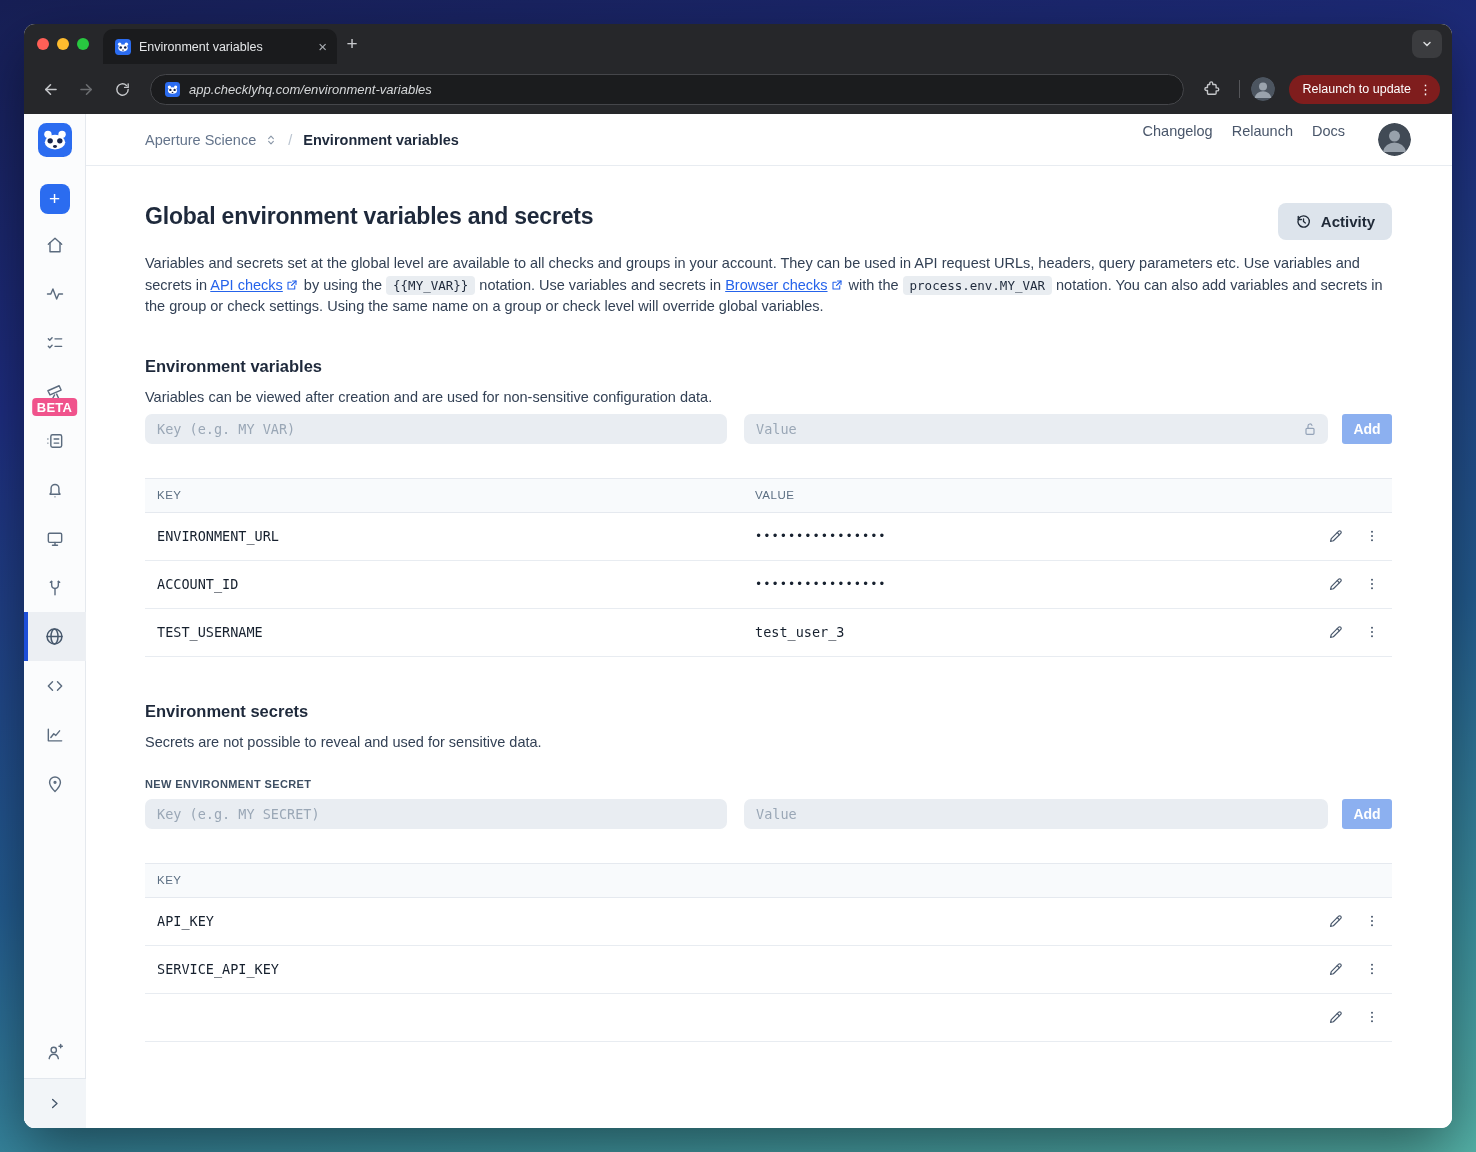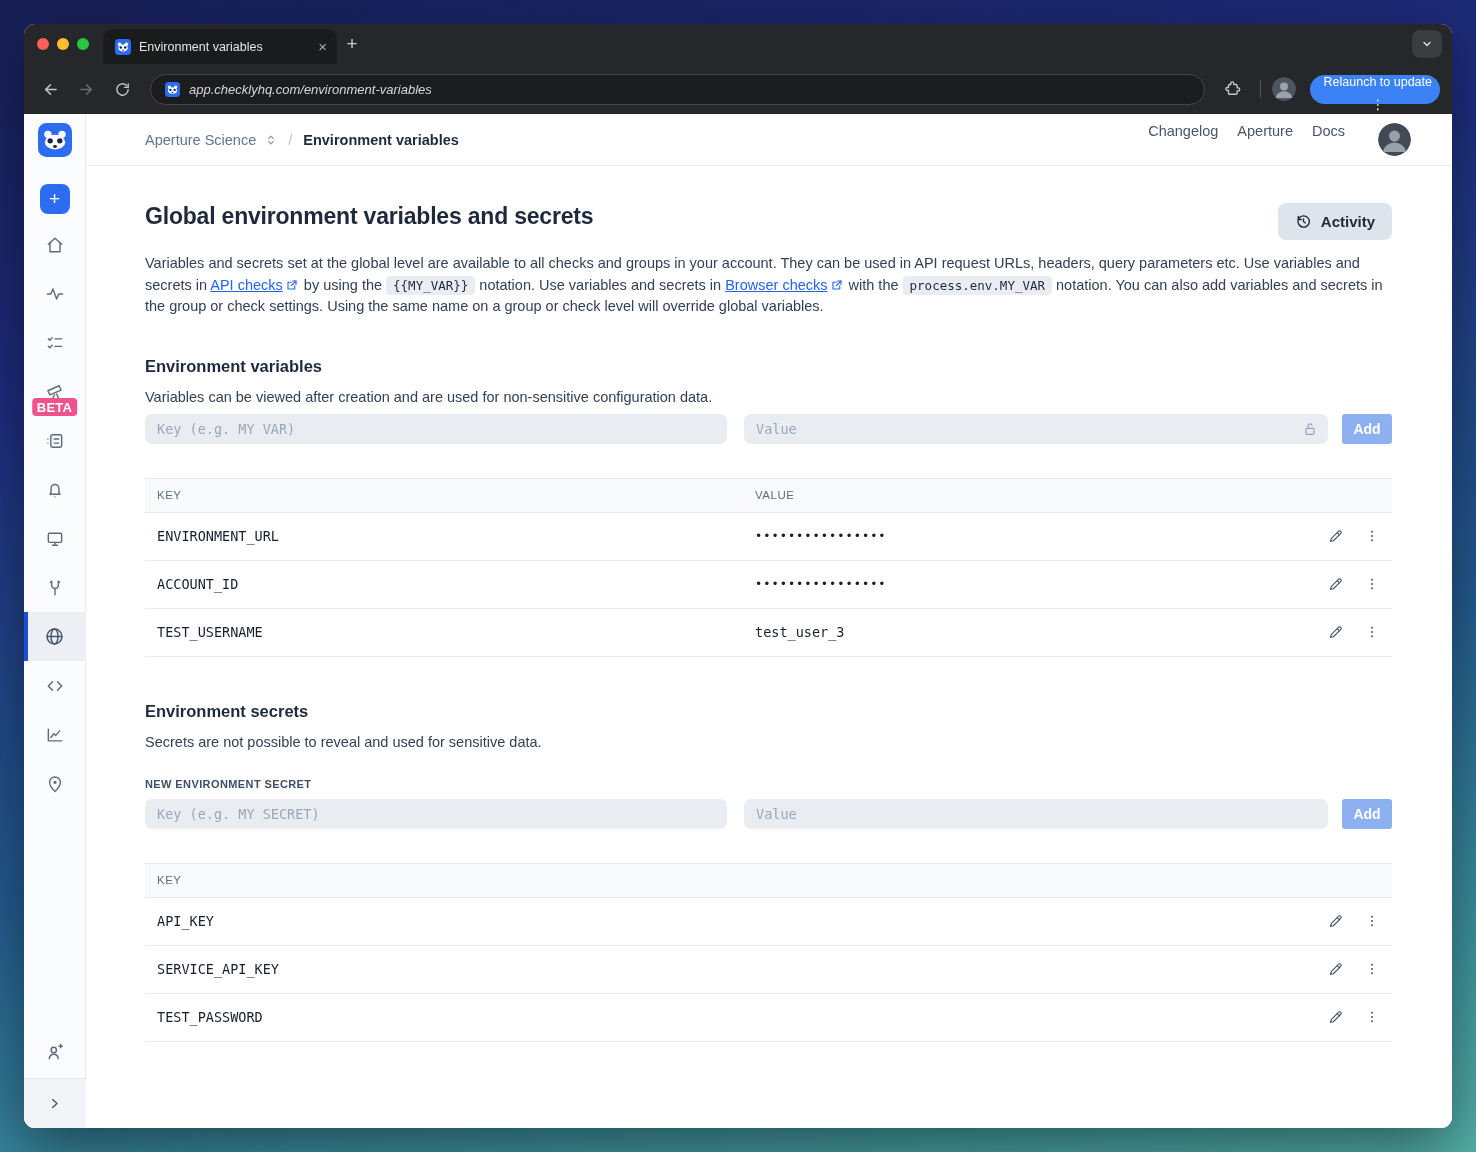--- a/index.html
+++ b/index.html
@@ -32,22 +32,22 @@
   .navbtn { width:32px; height:32px; display:flex; align-items:center; justify-content:center; color:#c5c7ca; }
   .navbtn.dim { color:#6b6d70; }
   .urlbar {
     flex:1; height:31px; margin:0 8px; background:#1b1c1e; border:1px solid #45464a; border-radius:16px;
     display:flex; align-items:center; gap:9px; padding:0 14px; color:#d6d8da; font-size:13px;font-style:italic;
   }
   .url-path { color:#d6d8da; }
   .chrome-divider { width:1px; height:18px; background:#55565a; margin:0 7px; }
   .avatar-sm { width:24px; height:24px; border-radius:50%; overflow:hidden; flex:none; }
   .relaunch {
-    margin-left:10px; height:29px; border-radius:15px; background:#3b82f6; color:#fff;
-    display:flex; align-items:center; gap:8px; padding:0 8px 0 14px; font-size:12.5px;flex-direction:column;
+    margin-left:10px; height:29px; border-radius:15px; background:#7f1d1d; color:#fff;
+    display:flex; align-items:center; gap:8px; padding:0 8px 0 14px; font-size:12.5px;
   }
   .relaunch .dots { font-size:13px; letter-spacing:0; }
   
   .app { flex:1; display:flex; min-height:0; background:#fff; }
   .sidebar { width:62px; flex:none; background:#fbfcfd; border-right:1px solid #e5e9ee; display:flex; flex-direction:column; align-items:center; }
   .side-logo { width:34px; height:34px; margin-top:9px; }
   .side-plus { width:30px; height:30px; margin-top:27px; border-radius:8px; background:#2b6cf0; color:#fff; font-size:19px; display:flex; align-items:center; justify-content:center; }
   .side-item { width:62px; height:49px; display:flex; align-items:center; justify-content:center; color:#5b6b7e; position:relative; }
   .side-item.first { margin-top:6px; }
   .side-item.active { background:#eceff3; color:#47586c; }
@@ -300,21 +300,21 @@
         <span class="crumb-updown">
           <svg width="14" height="16" viewBox="0 0 24 24" fill="none" stroke="currentColor" stroke-width="2" stroke-linecap="round" stroke-linejoin="round">
               <path d="M8 9.5l4-4 4 4"></path>
               <path d="M8 14.5l4 4 4-4"></path>
             </svg>
         </span>
         <span class="crumb-sep">/</span>
         <span class="crumb-page">Environment variables</span>
         <div class="hdr-right">
           <a class="hdr-link">Changelog</a>
-          <a class="hdr-link">Aperture</a>
+          <a class="hdr-link">Relaunch</a>
           <a class="hdr-link">Docs</a>
           <div class="avatar-lg">
             <svg width="33" height="33" viewBox="0 0 24 24">
                 <circle cx="12" cy="12" r="12" fill="#414a55"></circle>
                 <circle cx="12" cy="9.5" r="4" fill="#98a1ab"></circle>
                 <path d="M3.5 21a8.7 8.7 0 0 1 17 0z" fill="#98a1ab"></path>
               </svg>
           </div>
         </div>
       </div>
@@ -472,21 +472,20 @@
                 <span class="icon-btn">
                     <svg width="16" height="16" viewBox="0 0 24 24" fill="currentColor">
                       <circle cx="12" cy="5.5" r="1.5"></circle>
                       <circle cx="12" cy="12" r="1.5"></circle>
                       <circle cx="12" cy="18.5" r="1.5"></circle>
                     </svg>
                   </span>
               </div>
             </div>
             <div class="t-row">
-              <div class="col-key cell-mono">TEST_PASSWORD</div>
               <div class="col-value"></div>
               <div class="row-actions">
                 <span class="icon-btn">
                     <svg width="17" height="17" viewBox="0 0 24 24" fill="none" stroke="currentColor" stroke-width="1.7" stroke-linecap="round" stroke-linejoin="round">
                       <path d="M5 19l1-4L16.5 4.5a1.9 1.9 0 0 1 2.7 0l.3.3a1.9 1.9 0 0 1 0 2.7L9 18l-4 1z"></path>
                       <path d="M14.5 6.5l3 3"></path>
                     </svg>
                   </span>
                 <span class="icon-btn">
                     <svg width="16" height="16" viewBox="0 0 24 24" fill="currentColor">

